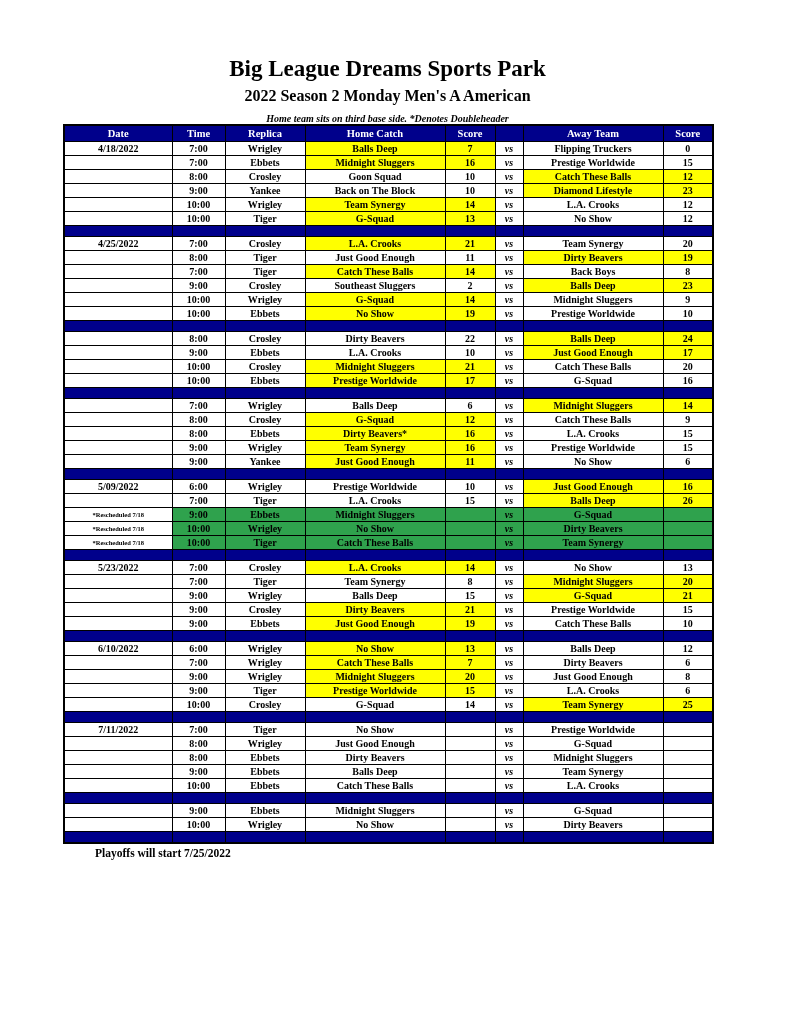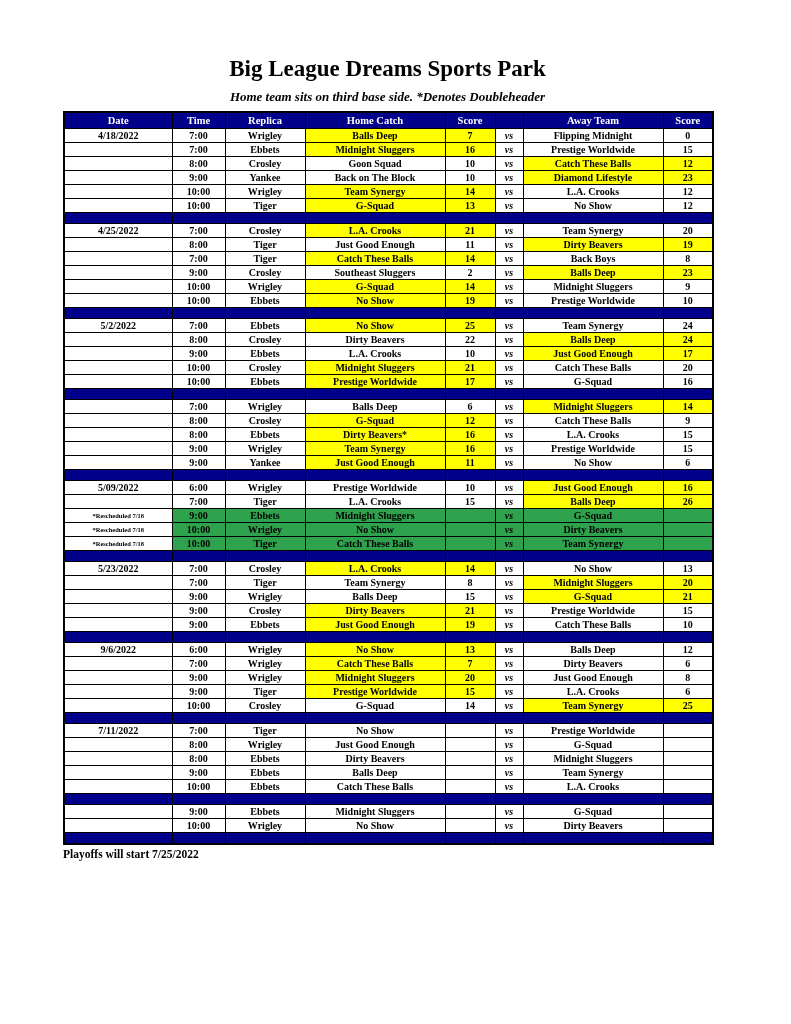--- a/index.html
+++ b/index.html
@@ -11,24 +11,24 @@
   body{
     width:791px;height:1024px;
     font-family:"Liberation Serif", serif;
     color:#000;
     position:relative;
   }
   .page{padding:56px 8px 0 63px;}
   .hdr{width:649px;text-align:center;}
   .title{font-size:23px;font-weight:bold;line-height:1.1;}
   .subtitle{font-size:16px;font-weight:bold;margin-top:6px;}
-  .note{font-size:13px;font-weight:bold;font-style:italic;margin-top:8px;}
+  .note{font-size:10px;font-weight:bold;font-style:italic;margin-top:8px;}
   table.sched{
     border-collapse:collapse;table-layout:fixed;
-    width:649px;margin-top:6px;
+    width:649px;
     border:2px solid #000;
   }
   col.c-date{width:108px;} col.c-time{width:53px;} col.c-replica{width:80px;}
   col.c-home{width:140px;} col.c-hscore{width:50px;} col.c-vs{width:28px;}
   col.c-away{width:140px;} col.c-ascore{width:50px;}
   th,td{
     border:1.5px solid #000;
     padding:0;margin:0;
     text-align:center;vertical-align:middle;
     overflow:hidden;white-space:nowrap;
@@ -37,28 +37,29 @@
   th{
     background:var(--navy);color:#fff;
     font-size:10.5px;height:15px;line-height:1;
   }
   td{font-size:10px;height:13px;line-height:1;}
   td.yellow{background:var(--yellow);}
   td.green{background:var(--green);}
   td.vs{font-style:italic;font-size:10px;}
   td.resched{font-size:6.5px;letter-spacing:0;}
   td.divider{background:var(--navy);height:10px;}
-  .footer{font-size:11.5px;font-weight:bold;margin-top:3px;text-align:left;}
+  .footer{font-size:11.5px;font-weight:bold;margin-top:3px;text-align:left;margin-left:32px;}
 </style>
 </head>
 <body>
 
 <div class="page">
   <div class="hdr">
     <div class="title">Big League Dreams Sports Park</div>
+    <div class="subtitle">2022 Season 2 Monday Men's A American</div>
     <div class="note">Home team sits on third base side.  *Denotes Doubleheader</div>
   </div>
 
   <table class="sched">
     <colgroup>
       <col class="c-date">
         <col class="c-time">
         <col class="c-replica">
       <col class="c-home">
         <col class="c-hscore">
@@ -79,21 +80,21 @@
         </tr>
       </thead>
     <tbody id="schedule-body">
         <tr>
           <td class="date">4/18/2022</td>
           <td>7:00</td>
           <td>Wrigley</td>
           <td class="yellow">Balls Deep</td>
           <td class="yellow">7</td>
           <td class="vs">vs</td>
-          <td>Flipping Midnight</td>
+          <td>Flipping Truckers</td>
           <td>0</td>
         </tr>
         <tr>
           <td class="date"></td>
           <td>7:00</td>
           <td>Ebbets</td>
           <td class="yellow">Midnight Sluggers</td>
           <td class="yellow">16</td>
           <td class="vs">vs</td>
           <td>Prestige Worldwide</td>
@@ -211,30 +212,20 @@
         </tr>
         <tr>
           <td class="divider"></td>
           <td class="divider"></td>
           <td class="divider"></td>
           <td class="divider"></td>
           <td class="divider"></td>
           <td class="divider"></td>
           <td class="divider"></td>
           <td class="divider"></td>
-        </tr>
-        <tr>
-          <td class="date">5/2/2022</td>
-          <td>7:00</td>
-          <td>Ebbets</td>
-          <td class="yellow">No Show</td>
-          <td class="yellow">25</td>
-          <td class="vs">vs</td>
-          <td>Team Synergy</td>
-          <td>24</td>
         </tr>
         <tr>
           <td class="date"></td>
           <td>8:00</td>
           <td>Crosley</td>
           <td>Dirty Beavers</td>
           <td>22</td>
           <td class="vs">vs</td>
           <td class="yellow">Balls Deep</td>
           <td class="yellow">24</td>
@@ -453,21 +444,21 @@
           <td class="divider"></td>
           <td class="divider"></td>
           <td class="divider"></td>
           <td class="divider"></td>
           <td class="divider"></td>
           <td class="divider"></td>
           <td class="divider"></td>
           <td class="divider"></td>
         </tr>
         <tr>
-          <td class="date">9/6/2022</td>
+          <td class="date">6/10/2022</td>
           <td>6:00</td>
           <td>Wrigley</td>
           <td class="yellow">No Show</td>
           <td class="yellow">13</td>
           <td class="vs">vs</td>
           <td>Balls Deep</td>
           <td>12</td>
         </tr>
         <tr>
           <td class="date"></td>

